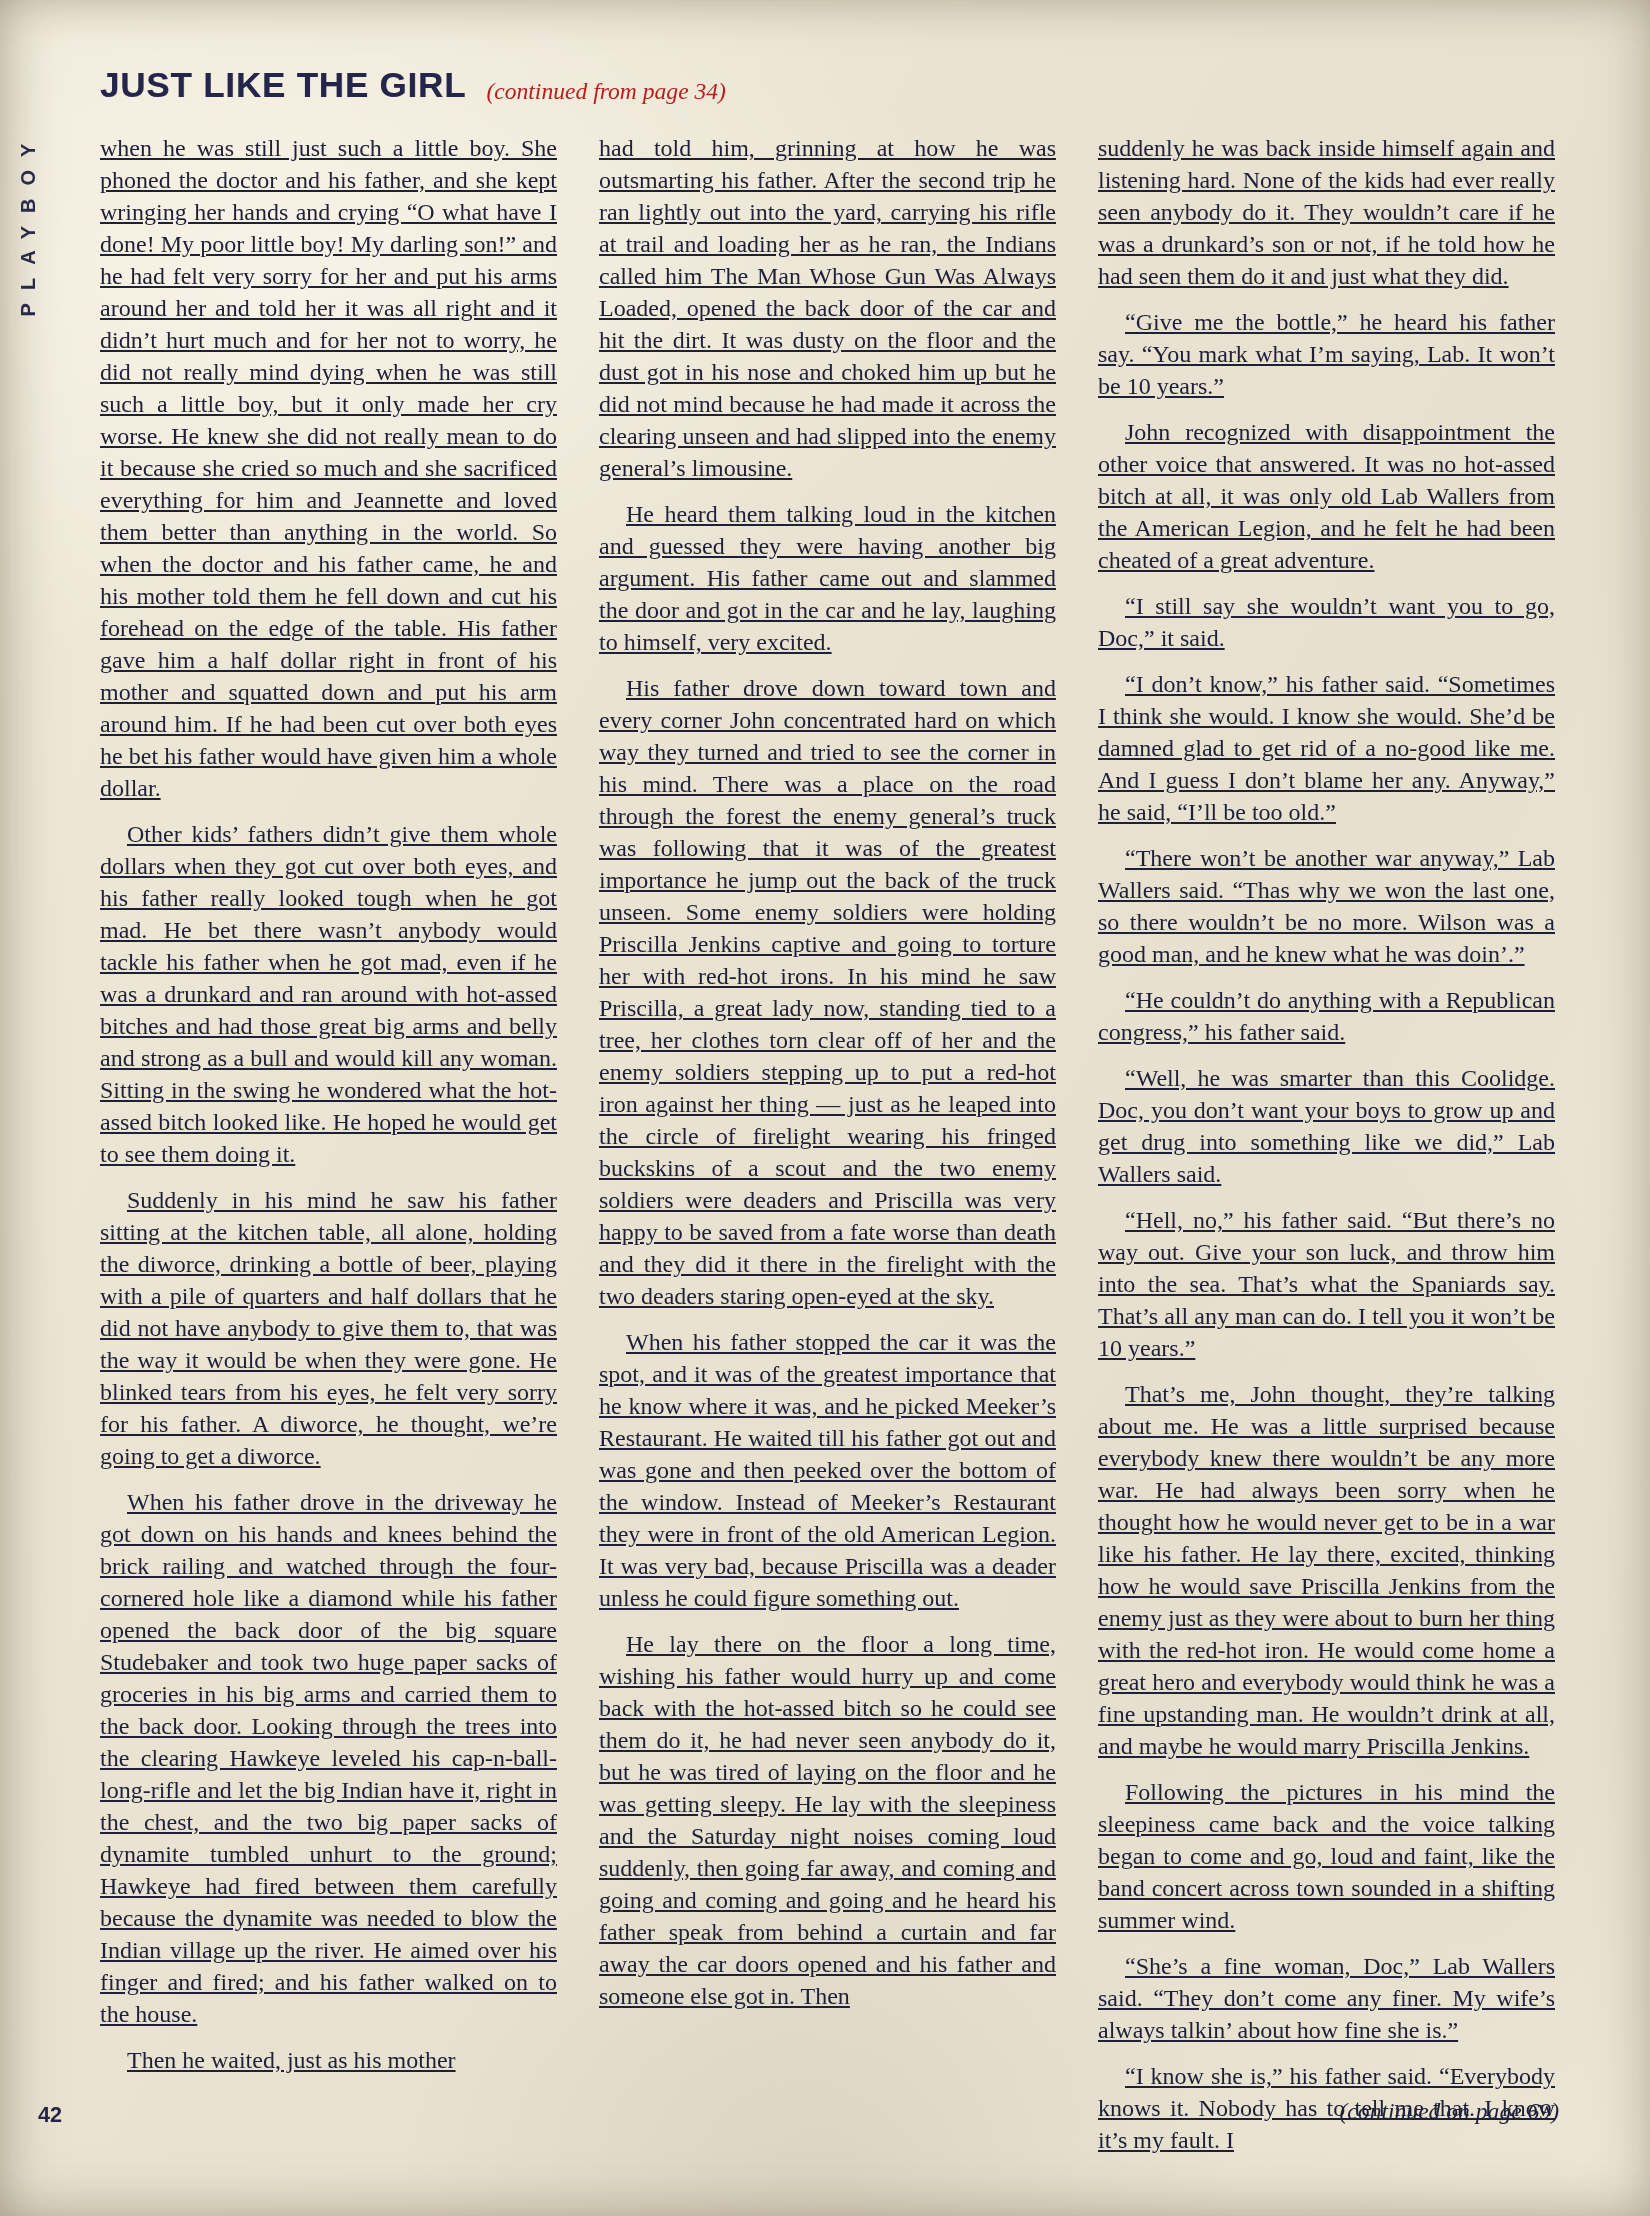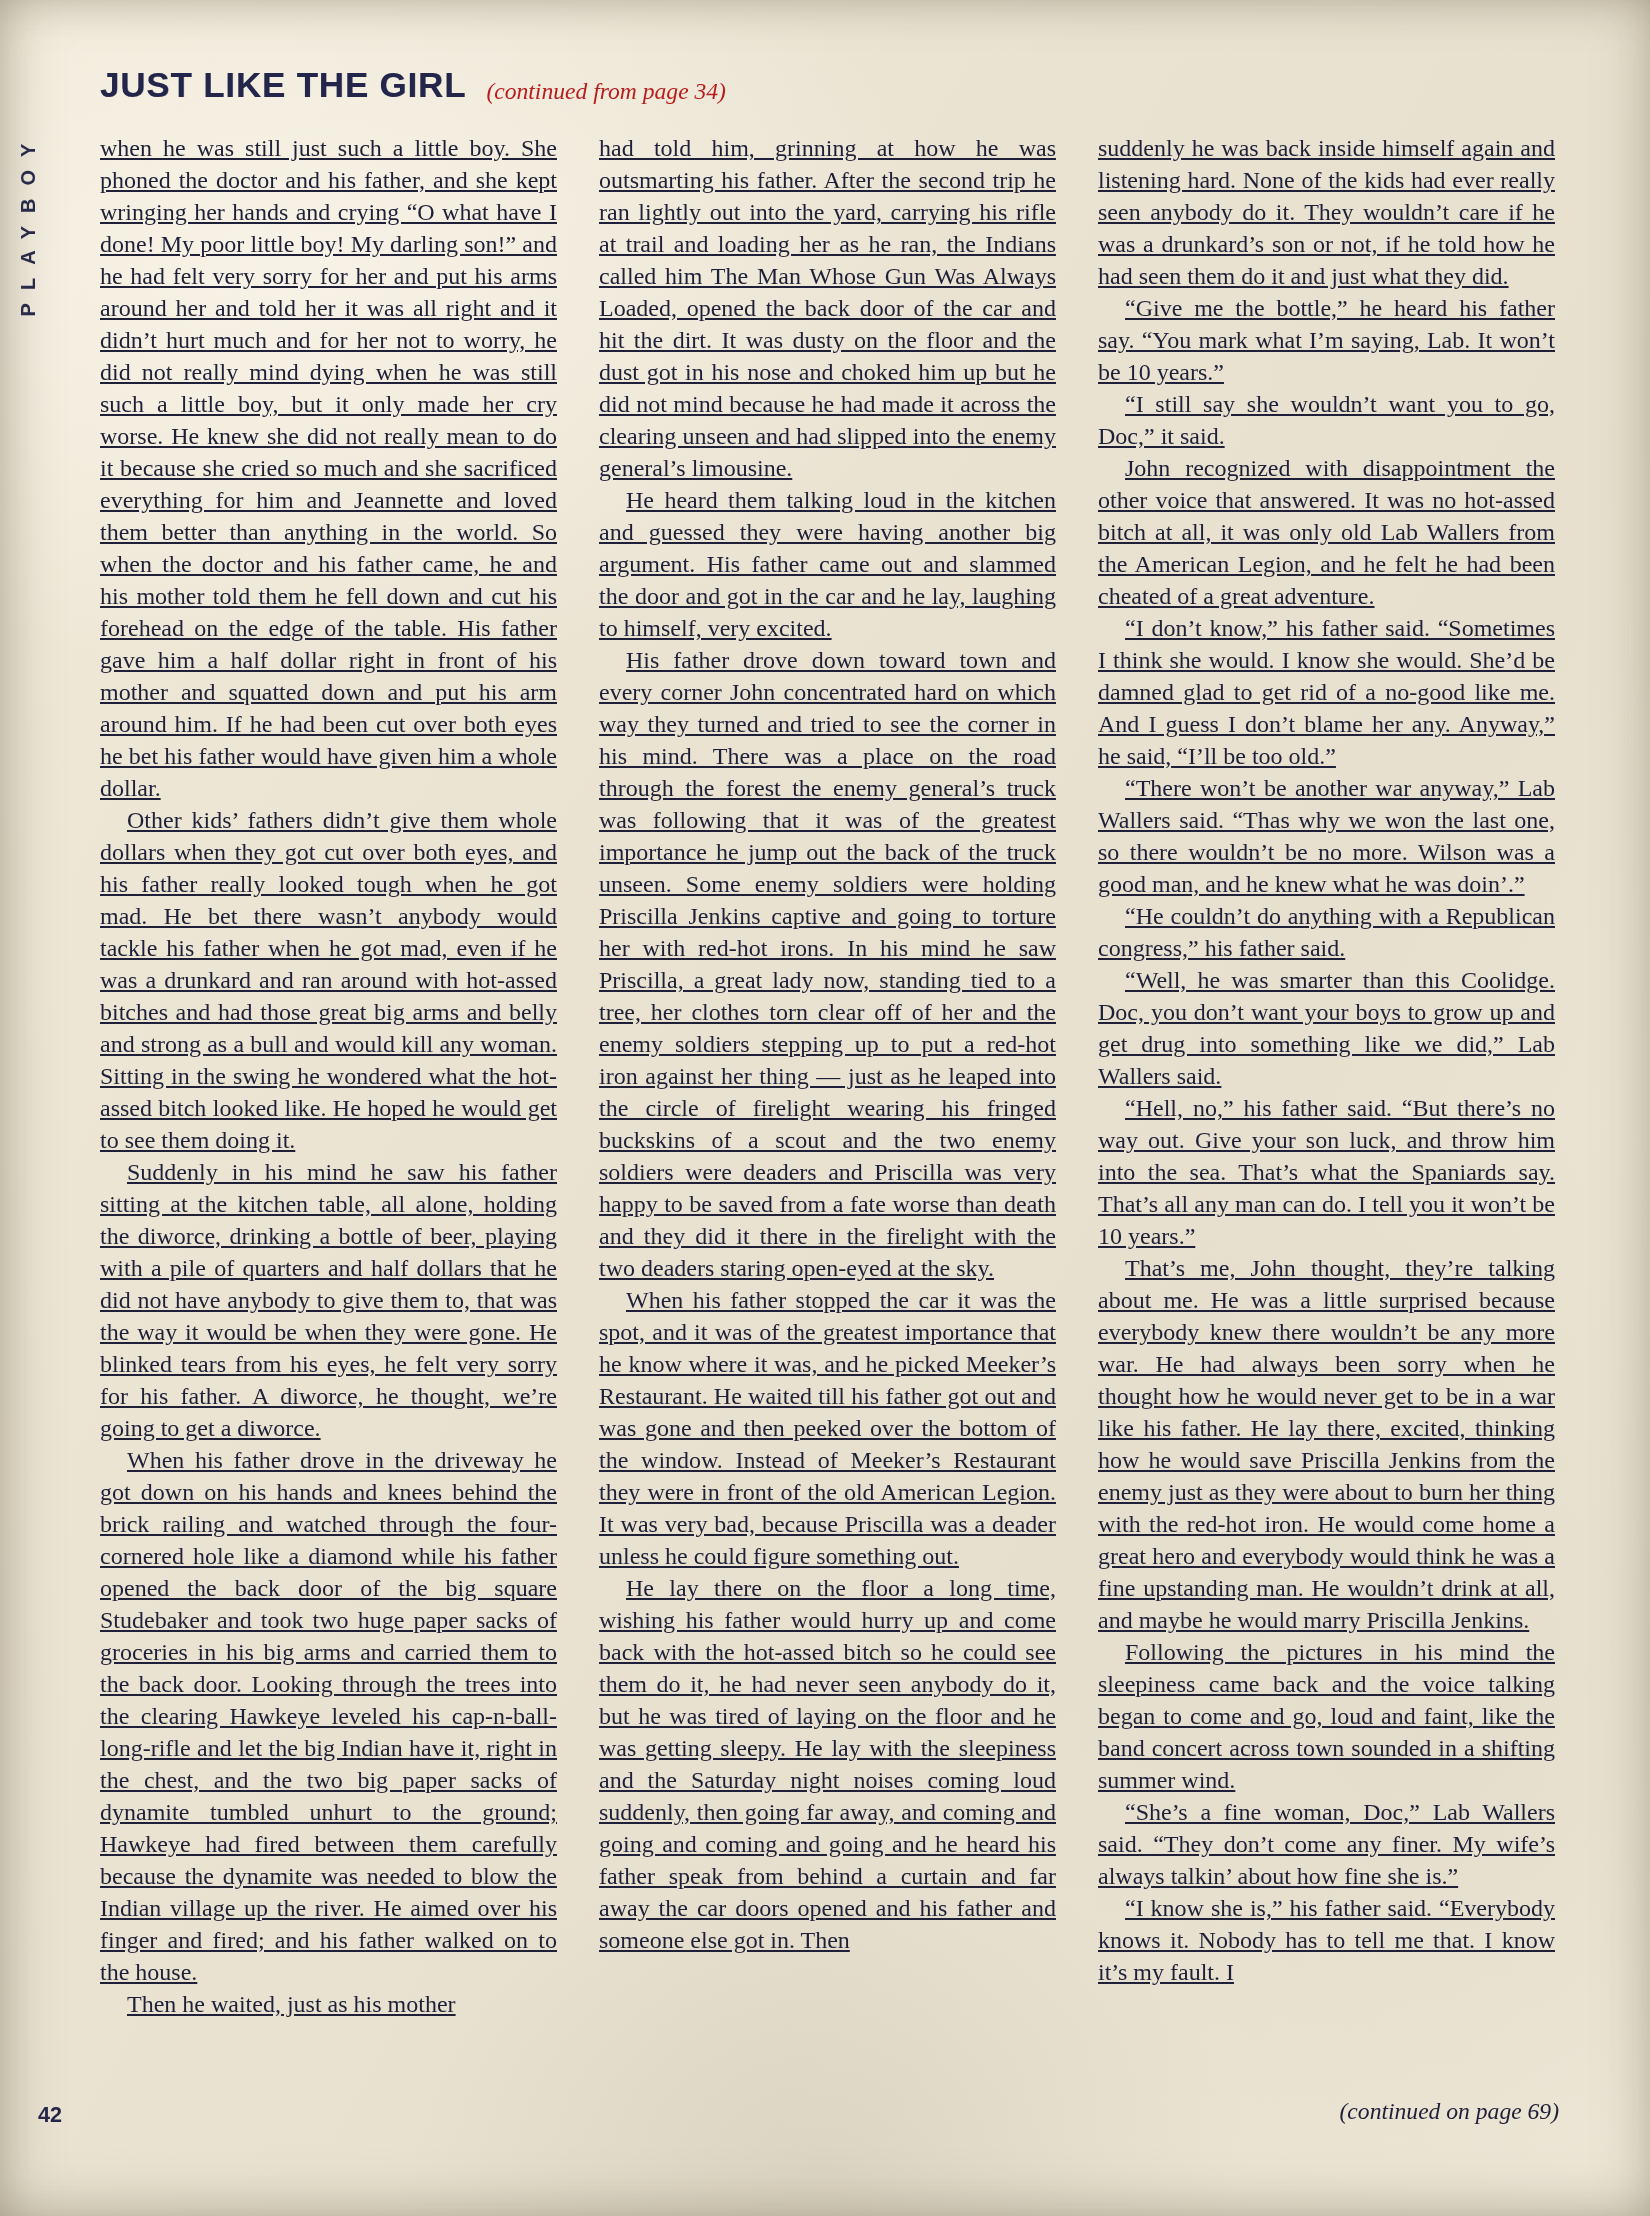--- a/index.html
+++ b/index.html
@@ -103,20 +103,21 @@
     font-size: 24px;
     line-height: 32px;
     text-align: justify;
     text-justify: inter-word;
     color: #1d2038;
     hyphens: none;
     text-decoration: underline;
   }
   .col p.indent {
     text-indent: 27px;
+    margin-top: 14px;
   }
   .col p.noindent {
     text-indent: 0;
   }
 
   
   .folio {
     position: absolute;
     left: 30px;
     top: 2102px;
@@ -161,22 +162,22 @@
     <div class="col" id="col-1">
         <p class="noindent">had told him, grinning at how he was outsmarting his father. After the second trip he ran lightly out into the yard, carrying his rifle at trail and loading her as he ran, the Indians called him The Man Whose Gun Was Always Loaded, opened the back door of the car and hit the dirt. It was dusty on the floor and the dust got in his nose and choked him up but he did not mind because he had made it across the clearing unseen and had slipped into the enemy general’s limousine.</p>
         <p class="indent">He heard them talking loud in the kitchen and guessed they were having another big argument. His father came out and slammed the door and got in the car and he lay, laughing to himself, very excited.</p>
         <p class="indent">His father drove down toward town and every corner John concentrated hard on which way they turned and tried to see the corner in his mind. There was a place on the road through the forest the enemy general’s truck was following that it was of the greatest importance he jump out the back of the truck unseen. Some enemy soldiers were holding Priscilla Jenkins captive and going to torture her with red-hot irons. In his mind he saw Priscilla, a great lady now, standing tied to a tree, her clothes torn clear off of her and the enemy soldiers stepping up to put a red-hot iron against her thing — just as he leaped into the circle of firelight wearing his fringed buckskins of a scout and the two enemy soldiers were deaders and Priscilla was very happy to be saved from a fate worse than death and they did it there in the firelight with the two deaders staring open-eyed at the sky.</p>
         <p class="indent">When his father stopped the car it was the spot, and it was of the greatest importance that he know where it was, and he picked Meeker’s Restaurant. He waited till his father got out and was gone and then peeked over the bottom of the window. Instead of Meeker’s Restaurant they were in front of the old American Legion. It was very bad, because Priscilla was a deader unless he could figure something out.</p>
         <p class="indent">He lay there on the floor a long time, wishing his father would hurry up and come back with the hot-assed bitch so he could see them do it, he had never seen anybody do it, but he was tired of laying on the floor and he was getting sleepy. He lay with the sleepiness and the Saturday night noises coming loud suddenly, then going far away, and coming and going and coming and going and he heard his father speak from behind a curtain and far away the car doors opened and his father and someone else got in. Then</p>
       </div>
     <div class="col" id="col-2">
         <p class="noindent">suddenly he was back inside himself again and listening hard. None of the kids had ever really seen anybody do it. They wouldn’t care if he was a drunkard’s son or not, if he told how he had seen them do it and just what they did.</p>
         <p class="indent">“Give me the bottle,” he heard his father say. “You mark what I’m saying, Lab. It won’t be 10 years.”</p>
+        <p class="indent">John recognized with disappointment the other voice that answered. It was no hot-assed bitch at all, it was only old Lab Wallers from the American Legion, and he felt he had been cheated of a great adventure.</p>
         <p class="indent">“I still say she wouldn’t want you to go, Doc,” it said.</p>
-        <p class="indent">John recognized with disappointment the other voice that answered. It was no hot-assed bitch at all, it was only old Lab Wallers from the American Legion, and he felt he had been cheated of a great adventure.</p>
         <p class="indent">“I don’t know,” his father said. “Sometimes I think she would. I know she would. She’d be damned glad to get rid of a no-good like me. And I guess I don’t blame her any. Anyway,” he said, “I’ll be too old.”</p>
         <p class="indent">“There won’t be another war anyway,” Lab Wallers said. “Thas why we won the last one, so there wouldn’t be no more. Wilson was a good man, and he knew what he was doin’.”</p>
         <p class="indent">“He couldn’t do anything with a Republican congress,” his father said.</p>
         <p class="indent">“Well, he was smarter than this Coolidge. Doc, you don’t want your boys to grow up and get drug into something like we did,” Lab Wallers said.</p>
         <p class="indent">“Hell, no,” his father said. “But there’s no way out. Give your son luck, and throw him into the sea. That’s what the Spaniards say. That’s all any man can do. I tell you it won’t be 10 years.”</p>
         <p class="indent">That’s me, John thought, they’re talking about me. He was a little surprised because everybody knew there wouldn’t be any more war. He had always been sorry when he thought how he would never get to be in a war like his father. He lay there, excited, thinking how he would save Priscilla Jenkins from the enemy just as they were about to burn her thing with the red-hot iron. He would come home a great hero and everybody would think he was a fine upstanding man. He wouldn’t drink at all, and maybe he would marry Priscilla Jenkins.</p>
         <p class="indent">Following the pictures in his mind the sleepiness came back and the voice talking began to come and go, loud and faint, like the band concert across town sounded in a shifting summer wind.</p>
         <p class="indent">“She’s a fine woman, Doc,” Lab Wallers said. “They don’t come any finer. My wife’s always talkin’ about how fine she is.”</p>
         <p class="indent">“I know she is,” his father said. “Everybody knows it. Nobody has to tell me that. I know it’s my fault. I</p>
       </div>

